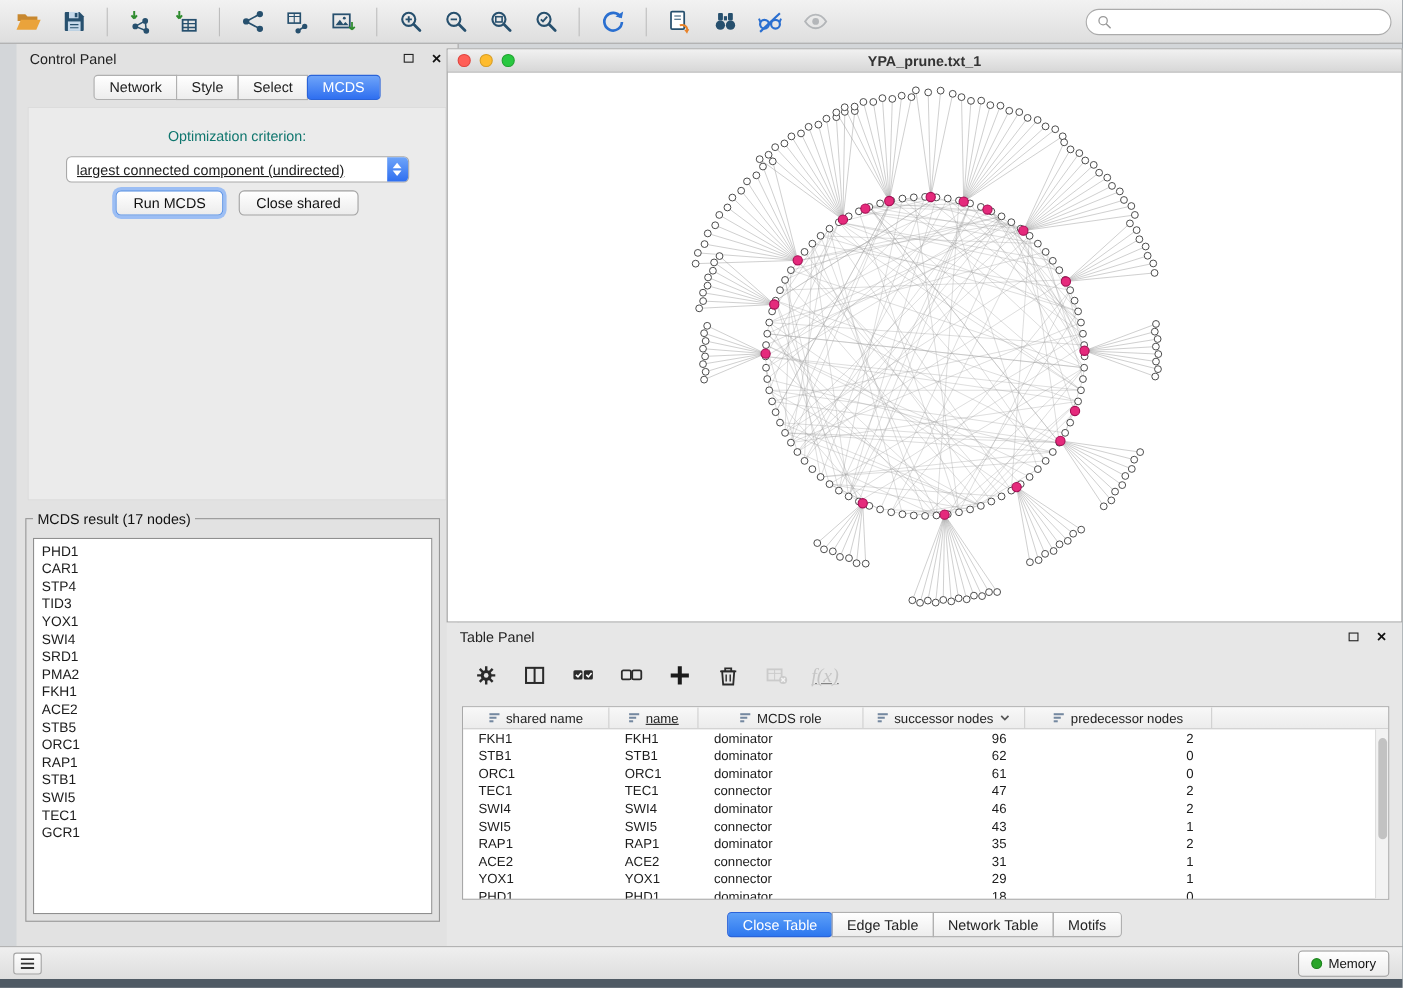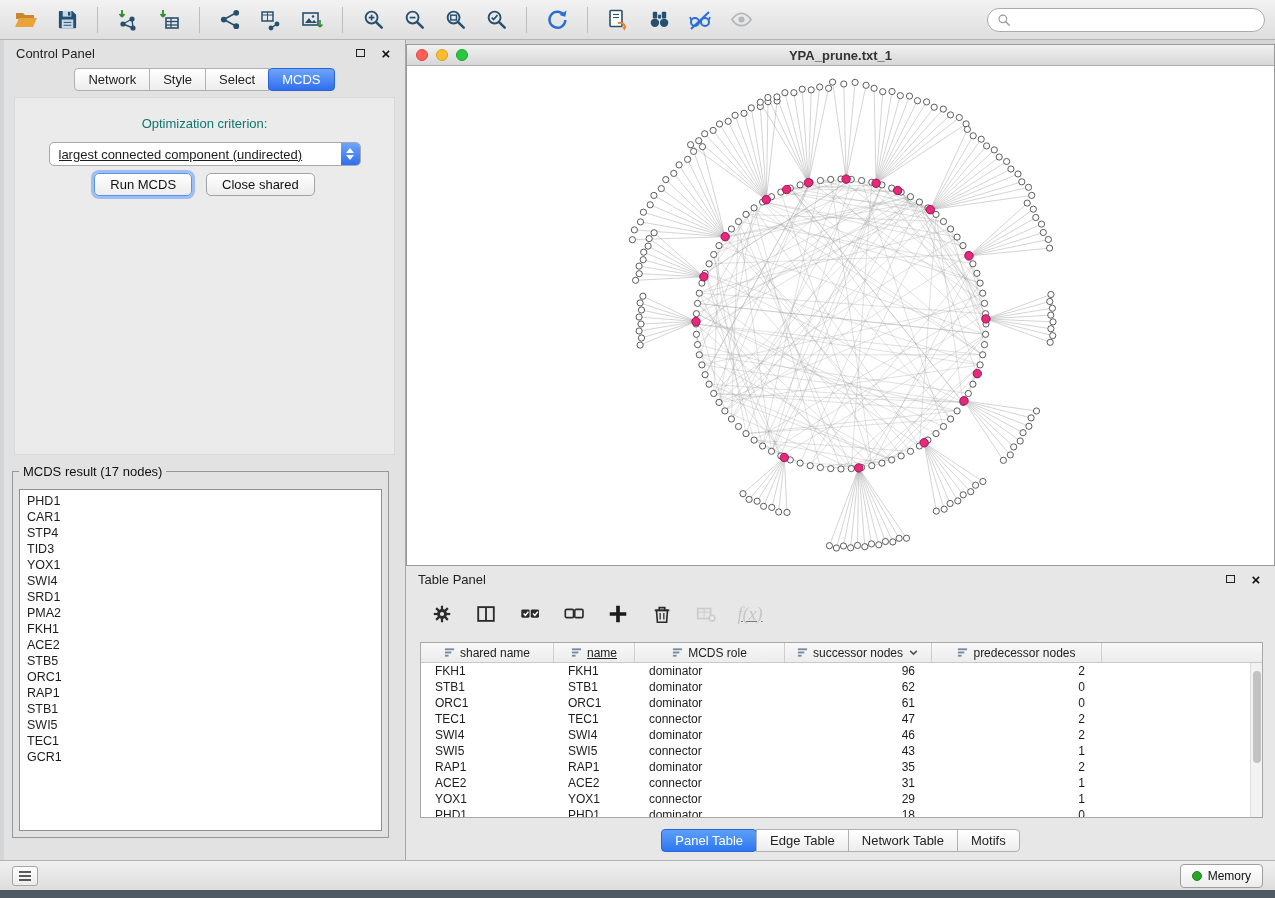--- a/index.html
+++ b/index.html
@@ -26,21 +26,21 @@
   .search {
     margin-left:auto; width:278px; height:24px; background:#fff;
     border:1px solid #ababab; border-radius:12px;
     display:flex; align-items:center; gap:6px; padding:0 9px;
   }
   .search input { border:none; outline:none; flex:1; font-size:12px; background:transparent; font-family:inherit; }
   .icon.sm svg { display:block; }
 
   
   .control-panel {
-    position:absolute; left:4px; top:40px; width:402px; bottom:38px;
+    position:absolute; left:15px; top:40px; width:402px; bottom:38px;
     background:#e2e2e2; border-right:1px solid #a6a6a6;
   }
   .panel-header { height:26px; display:flex; align-items:center; padding:0 12px; font-size:13px; color:#222; }
   .win-btns { margin-left:auto; display:flex; align-items:center; gap:12px; }
   .float-btn, .close-btn { display:flex; align-items:center; justify-content:center; width:14px; height:14px; cursor:default; }
   .float-box { width:9px; height:8px; border:1.5px solid #222; display:inline-block; }
   .close-btn { font-weight:bold; font-size:15px; color:#111; line-height:1; }
 
   .tab-row { display:flex; justify-content:center; margin-top:2px; }
   .tab-row .tab {
@@ -1161,21 +1161,21 @@
           <div class="td" style="width: 150px;">dominator</div>
           <div class="td num" style="width: 147px;">18</div>
           <div class="td num" style="width: 170px;">0</div>
         </div>
       </div>
     <div class="vscroll">
         <div class="vthumb"></div>
       </div>
   </div>
   <div class="table-tabs">
-      <div class="tab selected">Panel Table</div>
+      <div class="tab selected">Close Table</div>
       <div class="tab">Edge Table</div>
       <div class="tab">Network Table</div>
       <div class="tab">Motifs</div>
     </div>
 </section>
 
 <footer class="status-bar">
   <div class="list-btn">
     <svg width="14" height="12" viewBox="0 0 14 12">
         <g stroke="#333" stroke-width="1.6">

